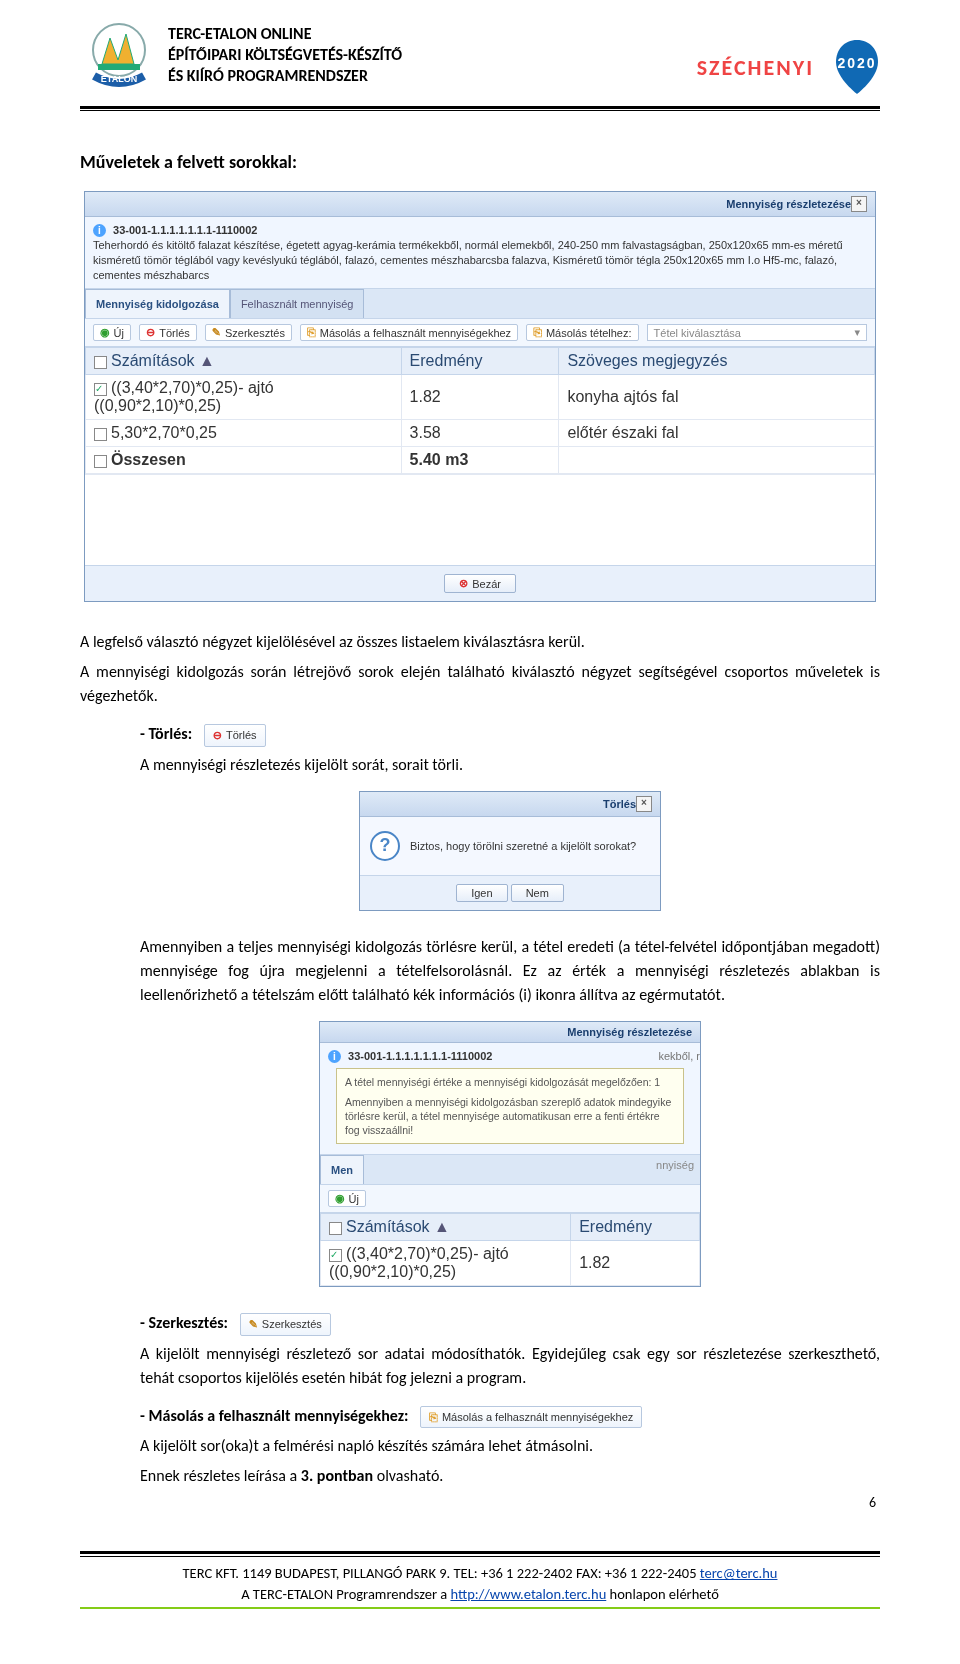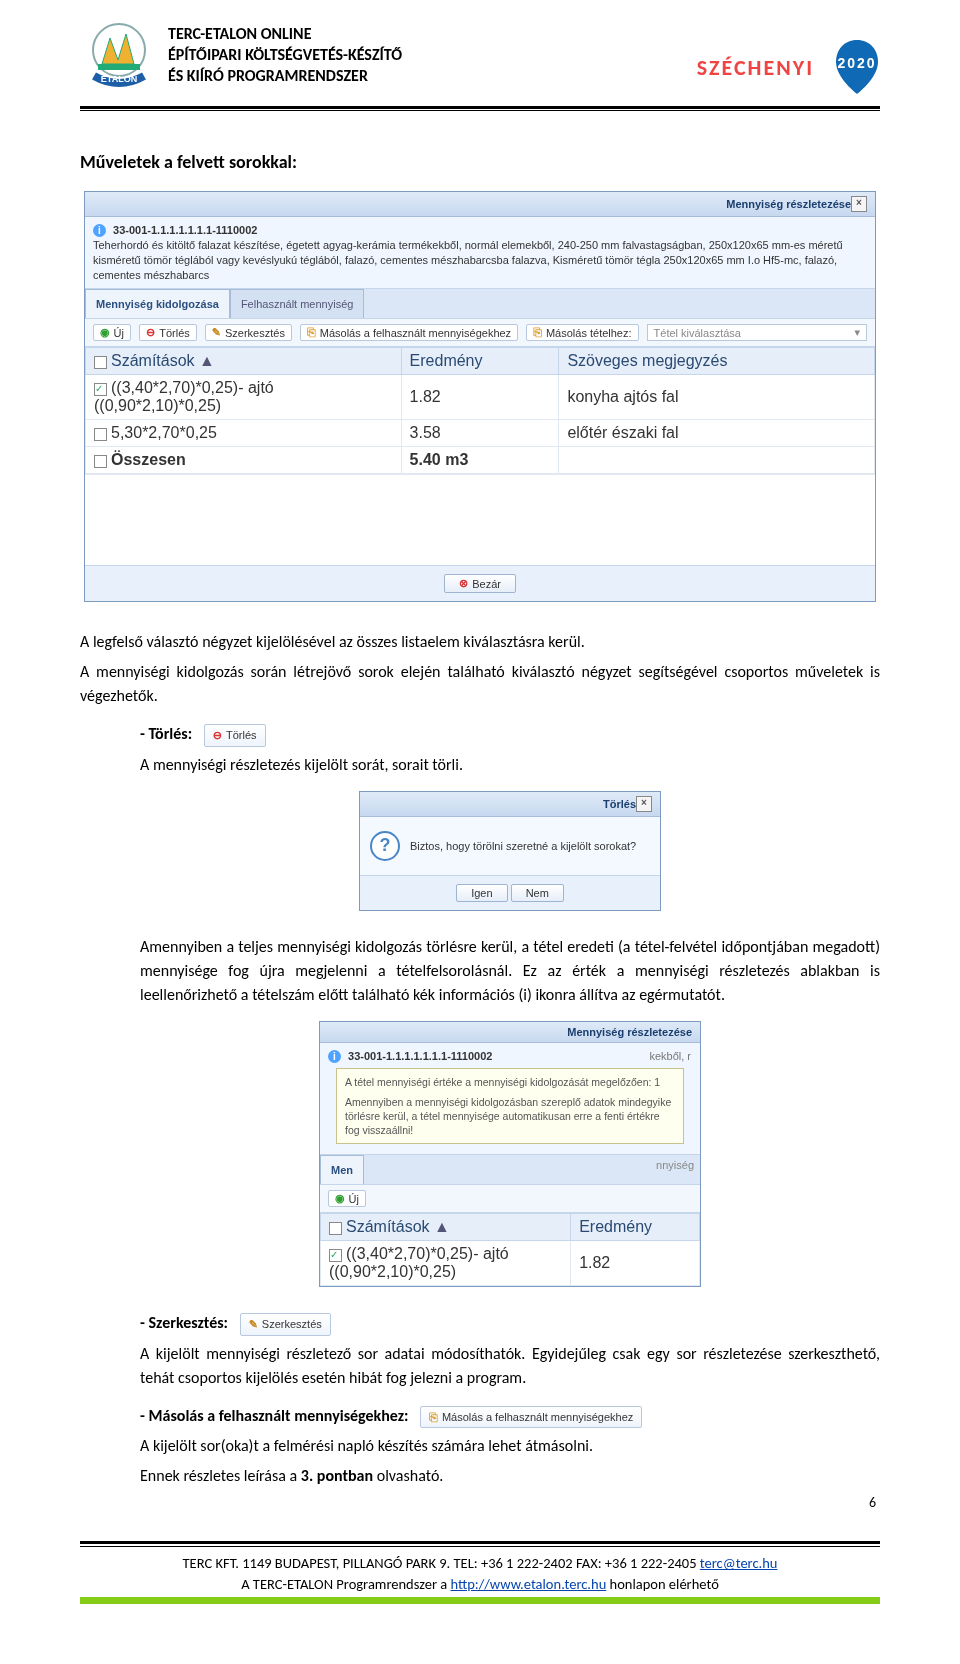--- a/index.html
+++ b/index.html
@@ -136,23 +136,23 @@
     padding:2px 8px;border:1px solid #b7c8df;background:linear-gradient(#fff,#eef4fc);border-radius:2px;
     vertical-align:middle;margin-left:8px;color:#333;
   }
   .small-win { width:300px; }
   .dlg-body { padding:14px 10px; display:flex; gap:10px; align-items:center; background:#f4f8ff;}
   .qmark { width:26px;height:26px;border-radius:50%;border:2px solid #4a86c7;color:#4a86c7;text-align:center;line-height:24px;font-weight:bold;font-size:18px;background:#fff;}
   .dlg-footer { padding:8px;text-align:center;background:#e8f0fb;border-top:1px solid #c5d5ea;}
   .justify-block { margin-left:60px; }
   .footer {
     border-top:3px solid #000;
-    border-bottom:7px solid #84cc16;
+    border-bottom:2px solid #84cc16;
     padding-top:2px; padding-bottom:2px;
-    margin-top:30px;
+    margin-top:40px;
   }
   .footer-inner{border-top:1px solid #000;padding-top:6px;text-align:center;font-size:14.5px;line-height:1.45;}
   a.link { color:#0645ad; text-decoration:underline; }
   .page-no { text-align:right;font-size:14px;margin:6px 4px 2px 0;}
   .med-win { width:380px; }
   .tip {
     background:#fffff0;border:1px solid #c9c28a;padding:6px 8px;font-size:10.5px;color:#555;line-height:1.35;
     margin:4px 8px;
   }
 </style>
@@ -294,21 +294,21 @@
 
     <p class="body-text">Amennyiben a teljes mennyiségi kidolgozás törlésre kerül, a tétel eredeti (a tétel-felvétel időpontjában megadott) mennyisége fog újra megjelenni a tételfelsorolásnál. Ez az érték a mennyiségi részletezés ablakban is leellenőrizhető a tételszám előtt található kék információs (i) ikonra állítva az egérmutatót.</p>
 
     <div class="win med-win" style="margin:14px auto 24px auto">
       <div class="win-title">
         <span>Mennyiség részletezése</span>
       </div>
       <div class="infobar" style="position:relative">
         <span class="info-icon">i</span>
         <b>33-001-1.1.1.1.1.1.1-1110002</b>
-        <span style="position:absolute;right:9px;top:6px;color:#777">kekből, r</span>
+        <span style="position:absolute;right:0;top:6px;color:#777">kekből, r</span>
         <div class="tip">
           <div>A tétel mennyiségi értéke a mennyiségi kidolgozását megelőzően: 1</div>
           <div style="height:6px"></div>
           <div>Amennyiben a mennyiségi kidolgozásban szereplő adatok mindegyike törlésre kerül, a tétel mennyisége automatikusan erre a fenti értékre fog visszaállni!</div>
         </div>
       </div>
       <div class="tabs">
           <div class="tab">Men</div>
         <div style="flex:1;text-align:right;padding:4px 6px;color:#888">nnyiség</div>
       </div>

